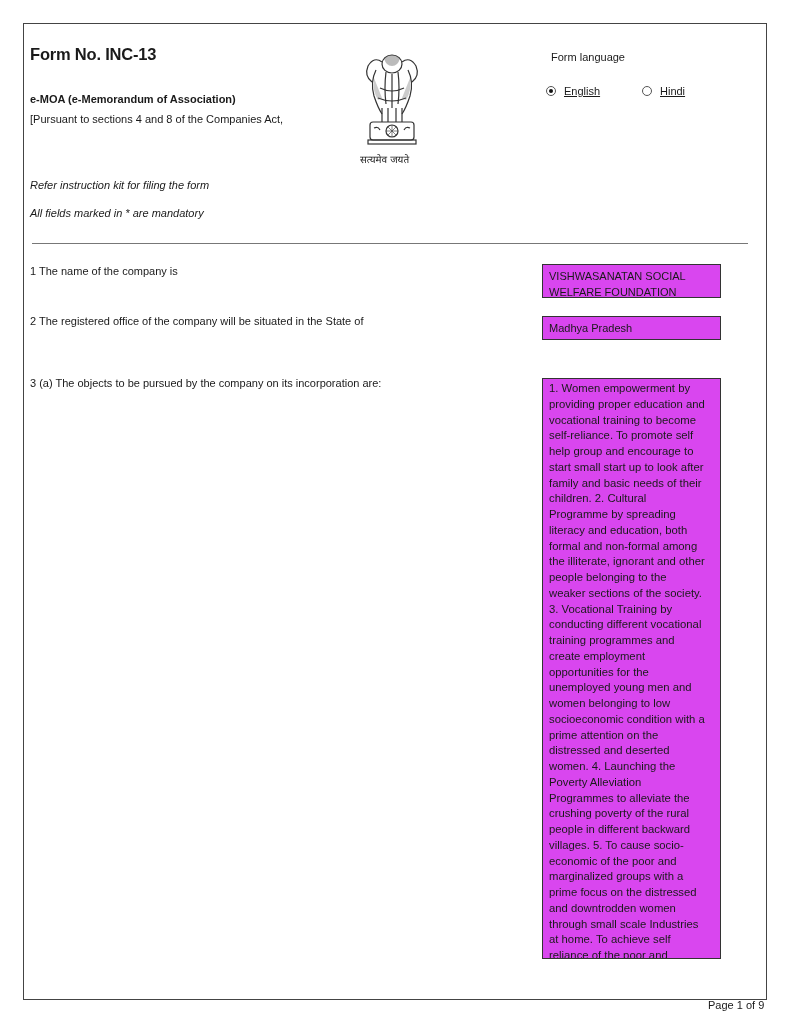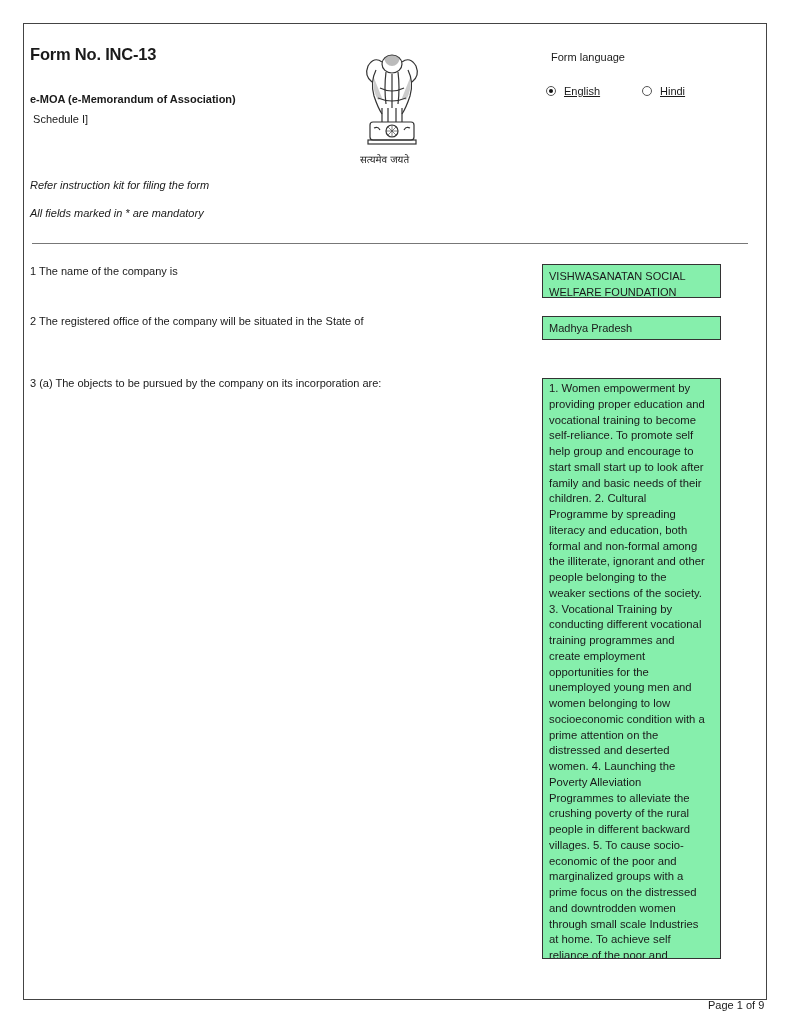--- a/index.html
+++ b/index.html
@@ -27,39 +27,39 @@
       box-sizing: border-box; display: inline-flex; align-items: center; justify-content: center; margin-right: 8px;
     }
     .radio-circle.checked::after {
       content: ""; width: 4px; height: 4px; background: #111; border-radius: 50%;
     }
     .radio-english { width: 96px; }
     .divider { left: 32px; top: 243px; width: 716px; height: 0; border-top: 1.5px solid #777; }
     .q-label { left: 30px; font-size: 11px; }
     .field {
       position: absolute; left: 542px; width: 179px; border: 1px solid #333; box-sizing: border-box;
-      font-size: 11px; padding: 3px 6px; line-height: 16px; background: #86efac;
+      font-size: 11px; padding: 3px 6px; line-height: 16px; background: #d946ef;
     }
     .field-name { top: 264px; height: 34px; }
     .field-state { top: 316px; height: 24px; }
     .field-objects {
       top: 378px; height: 581px; padding: 2px 14px 2px 6px; font-size: 11.3px; line-height: 15.75px;
       overflow: hidden; word-wrap: break-word;
     }
     .page-num { left: 708px; top: 999px; font-size: 11px; }
   </style>
 </head>
 <body>
 
 <div class="frame"></div>
 
 <div class="abs form-no">Form No. INC-13</div>
 <div class="abs emoa">e-MOA (e-Memorandum of Association)</div>
 <div class="abs pursuant">
-  <div style="white-space:pre"> Schedule I]</div>
+  <div>[Pursuant to sections 4 and 8 of the Companies Act,</div>
 </div>
 <div class="abs refer">Refer instruction kit for filing the form</div>
 <div class="abs mandatory">All fields marked in * are mandatory</div>
 
 <div class="abs emblem">
   <svg width="80" height="104" viewBox="0 0 80 104">
     <g fill="none" stroke="#333" stroke-width="1.2">
       <ellipse cx="40" cy="16" rx="10" ry="9"></ellipse>
       <path d="M30 14 Q22 8 16 18 Q12 28 20 34"></path>
       <path d="M50 14 Q58 8 64 18 Q68 28 60 34"></path>

